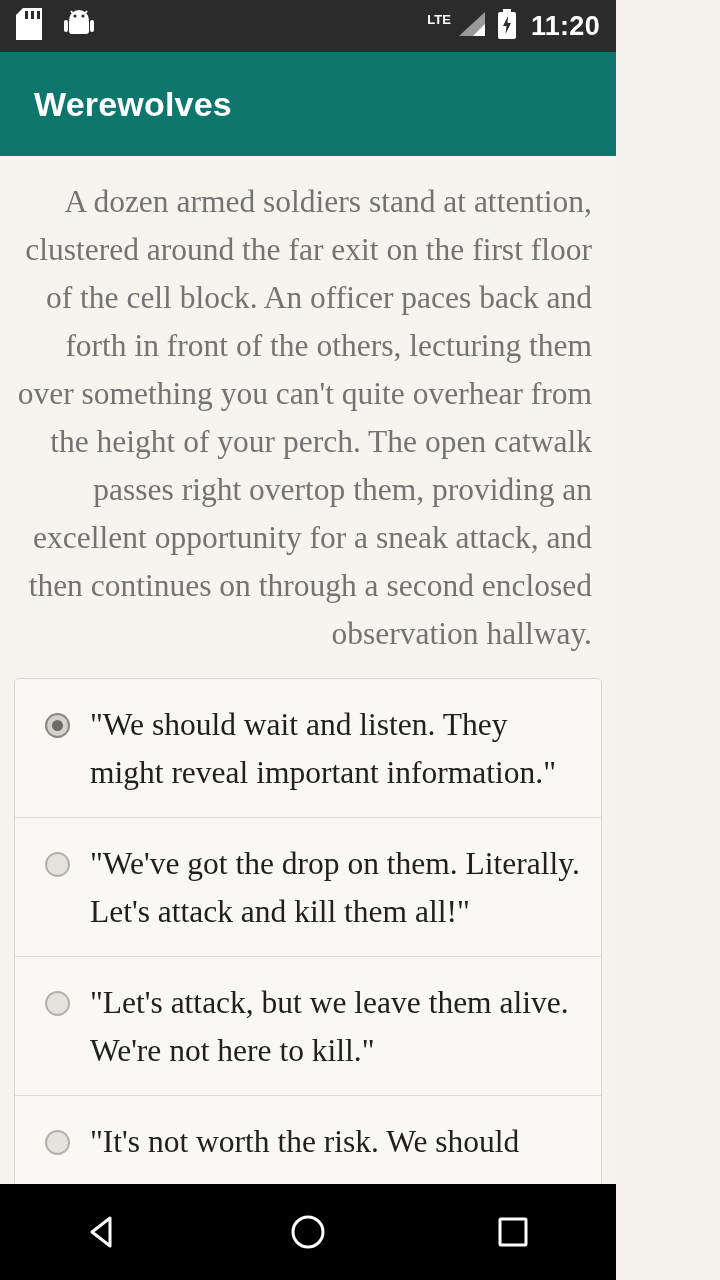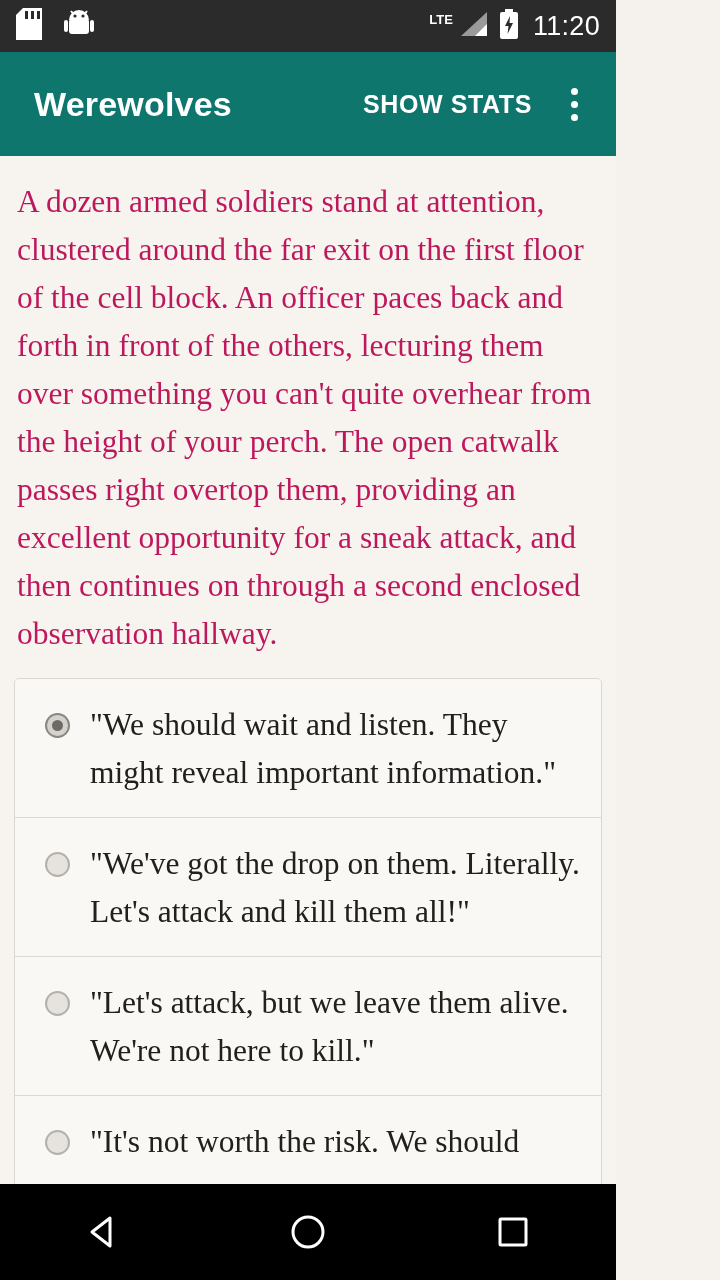--- a/index.html
+++ b/index.html
@@ -36,21 +36,21 @@
   .statusbar .right {
     margin-left: auto;
     display: flex;
     align-items: center;
     gap: 10px;
   }
   .sb-icon { display: block; }
   .clock {
     color: #ffffff;
     font-size: 27px;
-    font-weight: 400;
+    font-weight: 700;
     letter-spacing: 0.3px;
     margin-left: 4px;
   }
   .lte-label {
     color: #ffffff;
     font-size: 13px;
     font-weight: 700;
     line-height: 1;
     position: relative;
     top: -7px;
@@ -111,22 +111,23 @@
   .content {
     flex: 1 1 auto;
     overflow: hidden;
     background: #f7f4f0;
     padding: 0;
   }
   .story {
     font-family: "Liberation Serif", serif;
     font-size: 31.5px;
     line-height: 48px;
-    color: #be185d;
+    color: #737373;
     padding: 22px 24px 6px 17px;
+    text-align: right;
   }
 
   .choices {
     margin: 14px 14px 0 14px;
     border: 1px solid #d9d5d0;
     border-radius: 5px;
     background: #faf8f5;
     overflow: hidden;
   }
   .choice {
@@ -229,28 +230,20 @@
           <rect x="1" y="3" width="18" height="27" rx="2" fill="#ffffff"></rect>
           <path d="M11 7 L6 17 H9.5 L8.5 25 L14 14 H10.5 Z" fill="#2b2b2b"></path>
         </svg>
       </span>
       <span class="clock">11:20</span>
     </div>
   </div>
 
   <div class="appbar">
     <div class="app-title">Werewolves</div>
-    <div class="appbar-actions">
-      <button class="show-stats">SHOW STATS</button>
-      <div class="overflow">
-        <i></i>
-        <i></i>
-        <i></i>
-      </div>
-    </div>
   </div>
 
   <div class="content">
     <div class="story">A dozen armed soldiers stand at attention, clustered around the far exit on the first floor of the cell block. An officer paces back and forth in front of the others, lecturing them over something you can't quite overhear from the height of your perch. The open catwalk passes right overtop them, providing an excellent opportunity for a sneak attack, and then continues on through a second enclosed observation hallway.</div>
 
     <div class="choices">
       <div class="choice">
         <span class="radio checked"></span>
         <span class="choice-text">"We should wait and listen. They might reveal important information."</span>
       </div>

